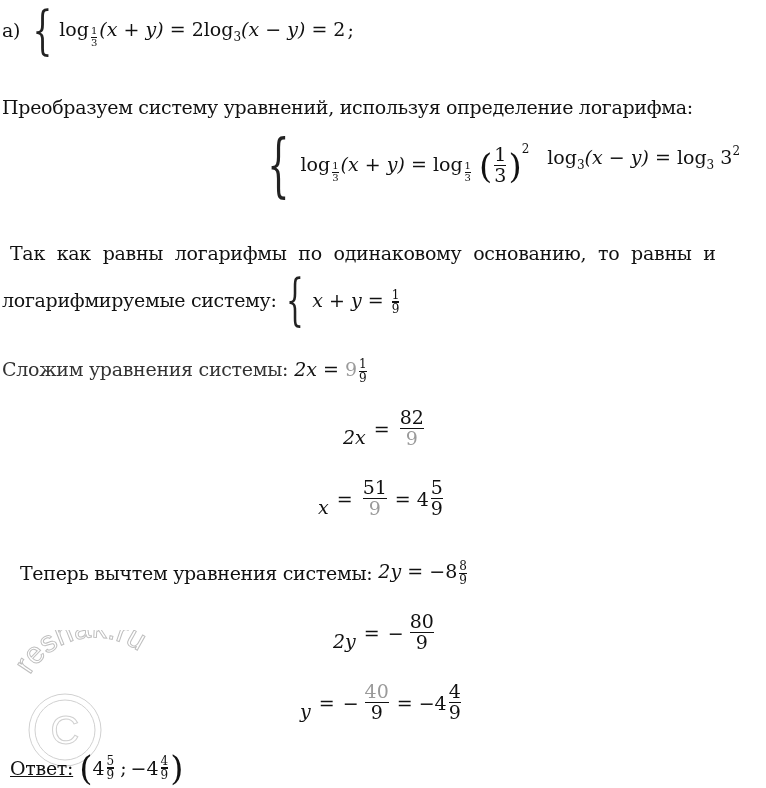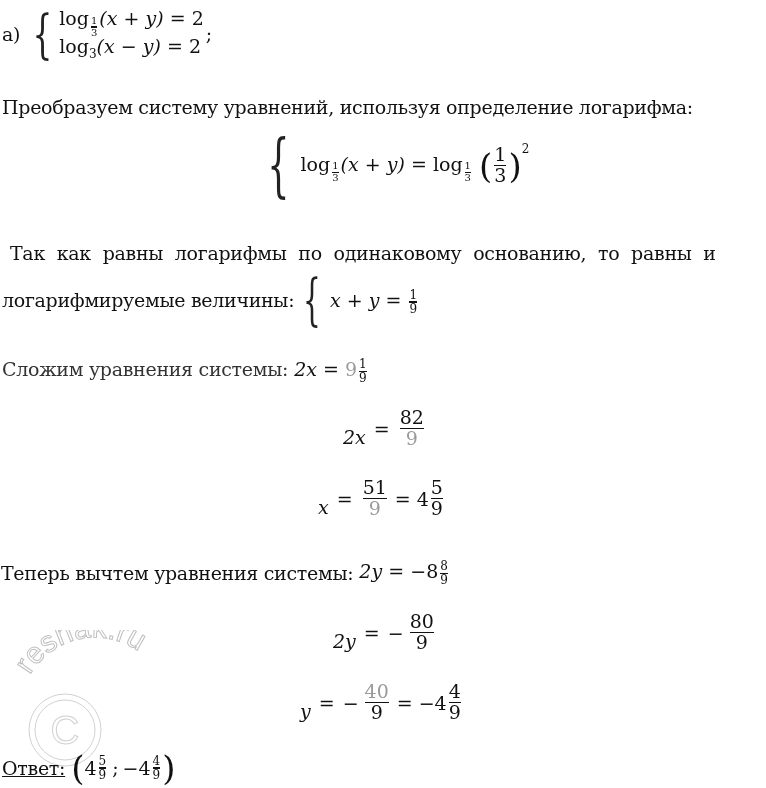--- a/index.html
+++ b/index.html
@@ -15,21 +15,21 @@
     .sub { font-size: 12px; position: relative; top: 5px; }
     .sup { font-size: 12px; position: relative; top: -9px; }
     .frac { display: inline-flex; flex-direction: column; align-items: center; vertical-align: middle; margin: 0 2px; }
     .frac .num { line-height: 1.05; }
     .frac .bar { height: 1.4px; background: #111; align-self: stretch; }
     .frac .den { line-height: 1.05; }
     .frac.small { font-size: 12px; }
     .frac.subfrac { font-size: 10px; position: relative; top: 7px; }
     .brace { font-weight: 200; color: #222; line-height: 1; display: inline-block; }
     .sys { display: inline-flex; align-items: center; vertical-align: middle; }
-    .sys .lines { display: flex; flex-direction: column; }
+    .sys .lines { display: flex; }
     .grey { color: #9a9a9a; }
     .paren-big { font-size: 34px; font-weight: 200; vertical-align: middle; }
     .underline { text-decoration: underline; }
     .watermark { position: absolute; left: 10px; top: 630px; width: 180px; height: 140px; opacity: 0.55; }
   </style>
 </head>
 <body>
 
 <div class="abs math" style="left:2px; top:4px;">
   <span class="text" style="vertical-align:middle;">а)</span>
@@ -70,29 +70,35 @@
             <span class="num">1</span>
             <span class="bar"></span>
             <span class="den">3</span>
           </span>
         <span class="paren-big">(</span><span class="frac">
             <span class="num">1</span>
             <span class="bar"></span>
             <span class="den">3</span>
           </span><span class="paren-big">)</span><span class="sup" style="top:-18px;">2</span>
       </span>
+      <span style="line-height:30px; padding-left:18px;">
+        <span>log</span><span class="sub">3</span><span class="it">(x − y)</span>
+        <span>=</span>
+        <span>log</span><span class="sub">3</span>
+        <span>3</span><span class="sup">2</span>
+      </span>
     </span>
   </span>
 </div>
 
 <div class="abs text" style="left:2px; top:242px; width:762px; display:flex; justify-content:space-between;">
   <span style="word-spacing:6px;margin-left:8px;">Так как равны логарифмы по одинаковому основанию, то равны и</span>
 </div>
 <div class="abs" style="left:2px; top:272px; display:flex; align-items:center;">
-  <span class="text">логарифмируемые величины:</span>
+  <span class="text">логарифмируемые систему:</span>
   <span class="sys math">
     <span class="brace" style="font-size:56px; transform:scaleX(0.5);">{</span>
     <span class="lines">
       <span style="line-height:30px;">
         <span class="it">x + y</span>
         <span>=</span>
         <span class="frac small">
             <span class="num">1</span>
             <span class="bar"></span>
             <span class="den">9</span>
@@ -135,21 +141,21 @@
     </span>
   <span style="margin:0 6px;">=</span>
   <span>4</span>
   <span class="frac">
       <span class="num">5</span>
       <span class="bar"></span>
       <span class="den">9</span>
     </span>
 </div>
 
-<div class="abs" style="left:1px; top:560px; display:flex; align-items:center;">
+<div class="abs" style="left:20px; top:560px; display:flex; align-items:center;">
   <span class="text">Теперь вычтем уравнения системы:</span>
   <span class="math" style="margin-left:6px;">
     <span class="it">2y</span>
     <span>=</span>
     <span>−</span><span>8</span><span class="frac small">
         <span class="num">8</span>
         <span class="bar"></span>
         <span class="den">9</span>
       </span>
   </span>
@@ -190,21 +196,21 @@
     <path id="arcpath" d="M 20 45 A 70 70 0 0 1 150 120"></path>
   </defs>
   <text font-family="Liberation Sans, sans-serif" font-size="30" fill="none" stroke="#8a8a8a" stroke-width="1">
     <textPath href="#arcpath">reshak.ru</textPath>
   </text>
   <circle cx="55" cy="100" r="36" fill="none" stroke="#aaaaaa" stroke-width="1"></circle>
   <circle cx="55" cy="100" r="30" fill="none" stroke="#aaaaaa" stroke-width="1"></circle>
   <text x="55" y="114" text-anchor="middle" font-family="Liberation Sans, sans-serif" font-size="40" fill="none" stroke="#aaaaaa" stroke-width="1">C</text>
 </svg>
 
-<div class="abs math" style="left:2px; top:748px; display:flex; align-items:center;">
+<div class="abs math" style="left:10px; top:748px; display:flex; align-items:center;">
   <span class="text underline">Ответ:</span>
   <span class="paren-big" style="margin-left:6px;">(</span>
   <span>4</span>
   <span class="frac small">
       <span class="num">5</span>
       <span class="bar"></span>
       <span class="den">9</span>
     </span>
   <span style="margin:0 4px;">;</span>
   <span>−</span>

